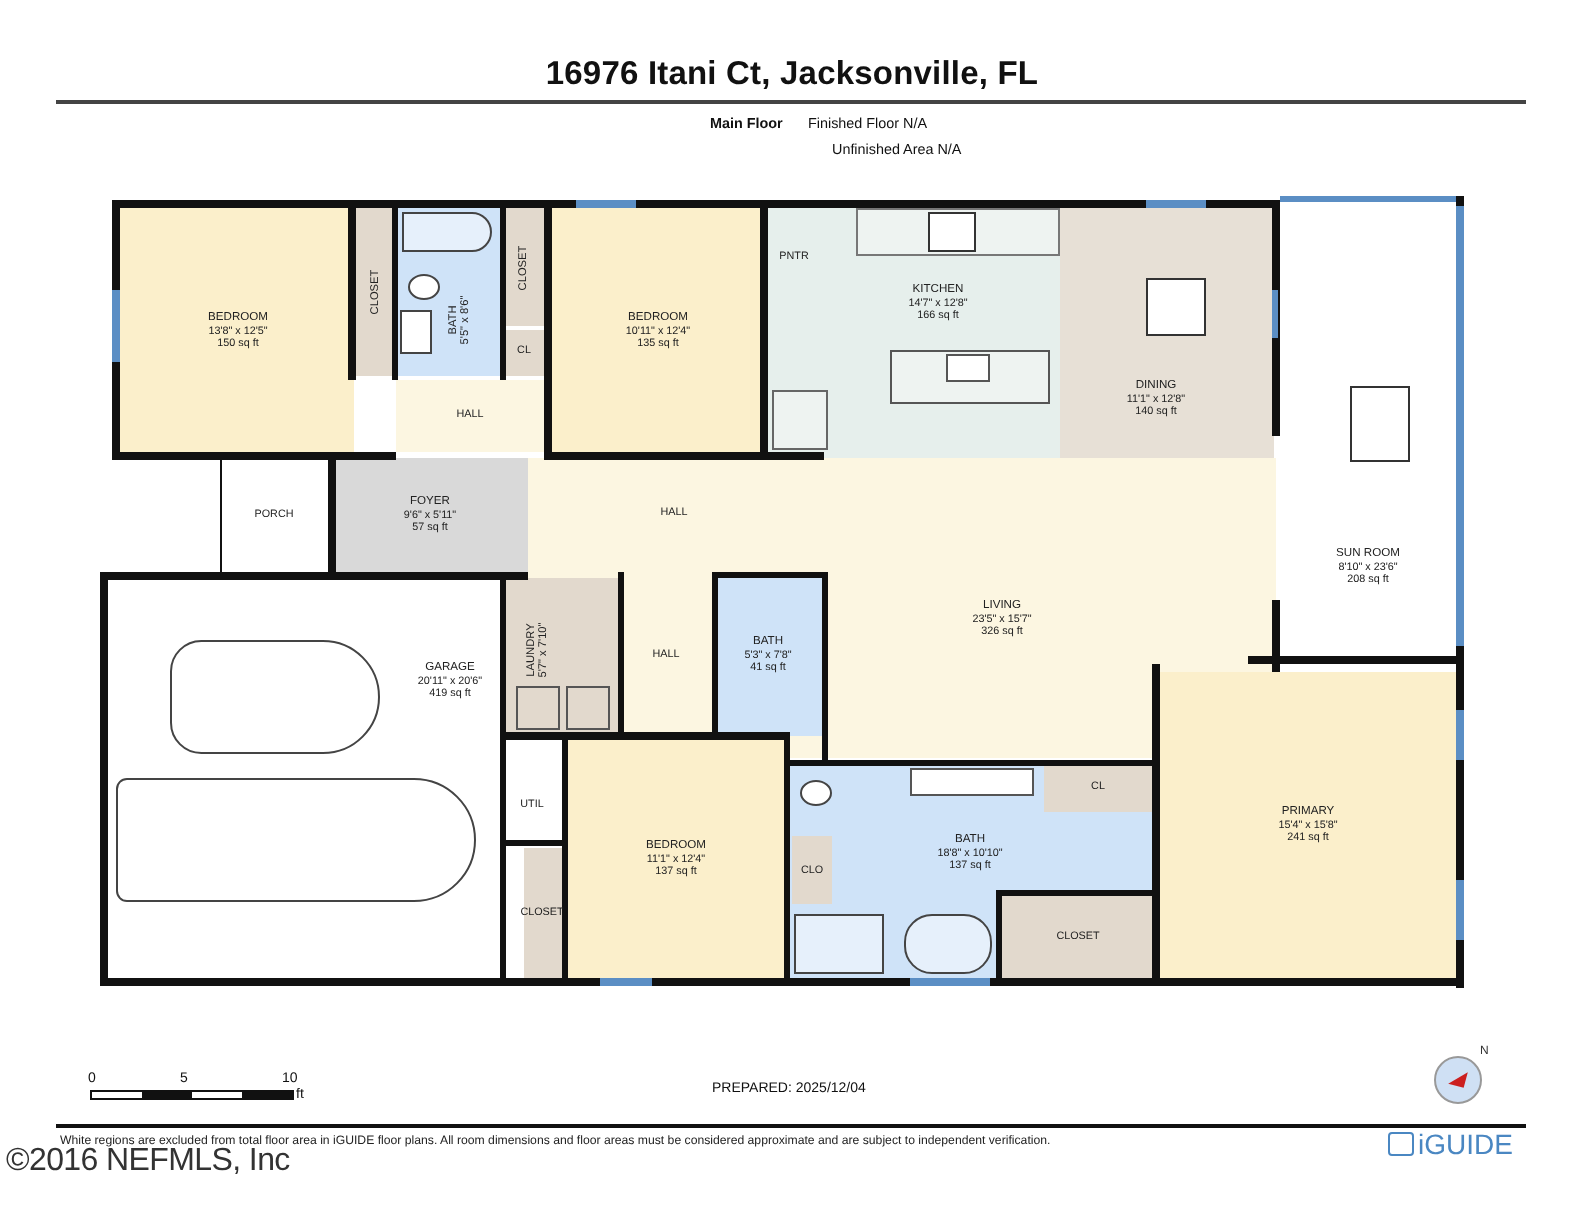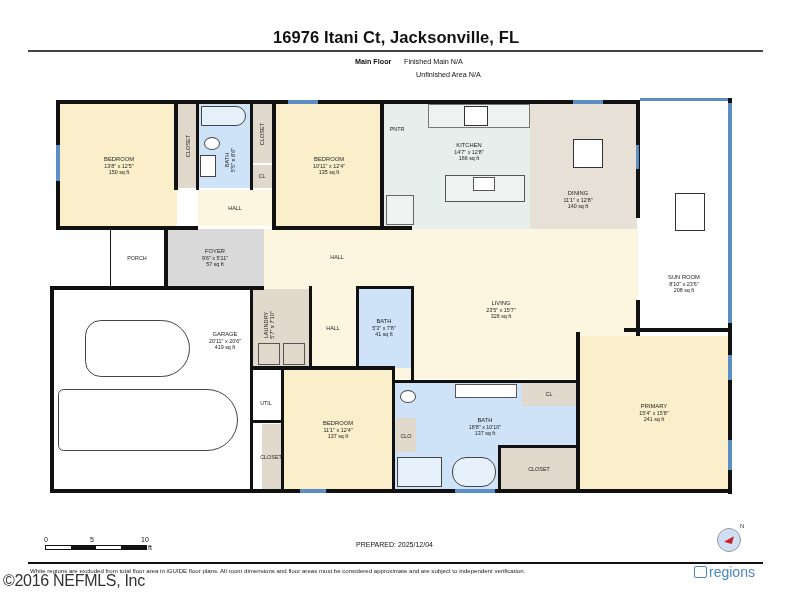--- a/index.html
+++ b/index.html
@@ -28,21 +28,21 @@
   .copyright { position:absolute; left:3px; top:572px; font-size:16px; color:#333; letter-spacing:-0.3px; }
   .iguide { position:absolute; left:694px; top:564px; font-size:14px; color:#4a87c2; font-weight:normal; }
   .compass { position:absolute; left:717px; top:528px; width:22px; height:22px; border-radius:50%; border:1px solid #999; background:#cfe0f4; }
 </style>
 </head>
 <body>
 
 <div class="title">16976 Itani Ct, Jacksonville, FL</div>
 <div class="title-rule"></div>
 <div class="floor-meta fm-label">Main Floor</div>
-<div class="floor-meta fm-a">Finished Main N/A</div>
+<div class="floor-meta fm-a">Finished Floor N/A</div>
 <div class="floor-meta fm-b">Unfinished Area N/A</div>
 
 <div class="plan">
 
   <div class="room" style="left:60px;top:103px;width:117px;height:123px;background:#fbefcb;"></div>
   <div class="room" style="left:177px;top:103px;width:21px;height:85px;background:#e2d9cd;"></div>
   <div class="room" style="left:198px;top:103px;width:53px;height:85px;background:#cfe3f8;"></div>
   <div class="room" style="left:252px;top:103px;width:20px;height:60px;background:#e2d9cd;"></div>
   <div class="room" style="left:252px;top:165px;width:20px;height:23px;background:#e2d9cd;"></div>
   <div class="room" style="left:198px;top:190px;width:75px;height:36px;background:#fcf6e1;"></div>
@@ -232,14 +232,14 @@
 
 <div class="prepared">PREPARED: 2025/12/04</div>
 <div class="compass">
   <div style="position:absolute;left:7px;top:6px;width:0;height:0;border-left:8px solid transparent;border-bottom:8px solid #cc1f1f;transform:rotate(15deg);"></div>
   <span style="position:absolute;left:22px;top:-6px;font-size:6px;color:#333;">N</span>
 </div>
 <div class="foot-rule"></div>
 <div class="disclaimer">White regions are excluded from total floor area in iGUIDE floor plans. All room dimensions and floor areas must be considered approximate and are subject to independent verification.</div>
 <div class="copyright">©2016 NEFMLS, Inc</div>
 <div class="iguide">
-  <span style="display:inline-block;width:11px;height:10px;border:1.5px solid #4a87c2;border-radius:2px;vertical-align:-1px;margin-right:2px;"></span><span>regions</span>
+  <span style="display:inline-block;width:11px;height:10px;border:1.5px solid #4a87c2;border-radius:2px;vertical-align:-1px;margin-right:2px;"></span><span>iGUIDE</span>
 </div>
 
 </body></html>

